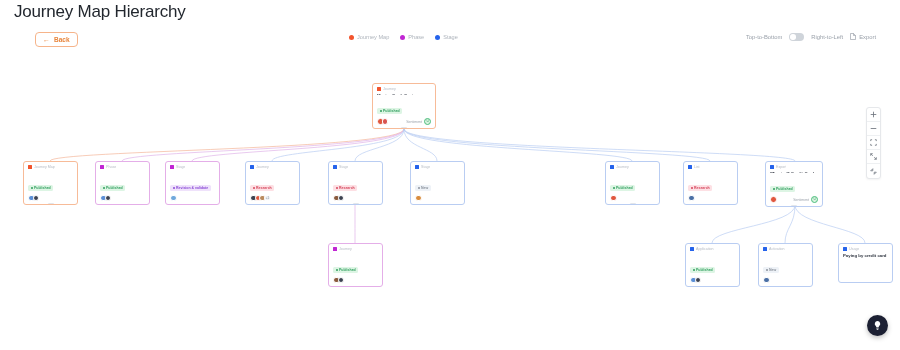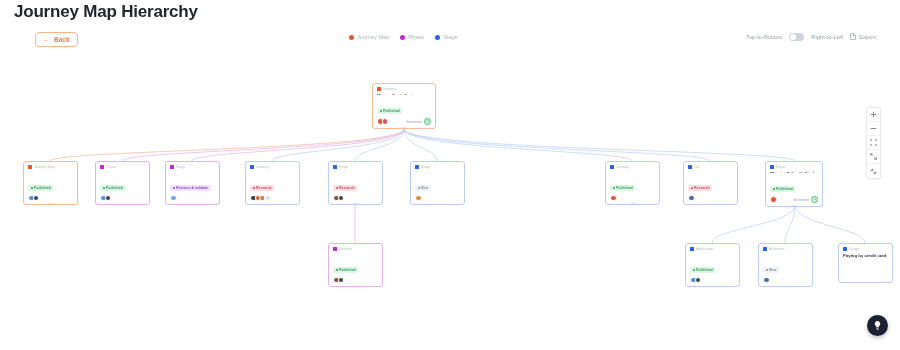--- a/index.html
+++ b/index.html
@@ -7,21 +7,21 @@
     width: 900px; height: 350px;
     background: #ffffff;
     font-family: "Liberation Sans", sans-serif;
     overflow: hidden;
   }
   #app { position: relative; width: 900px; height: 350px; background: #fff; }
 
   
   .page-title {
     position: absolute; left: 14px; top: 2px;
-    font-size: 17px; font-weight: bold; color: #22272e;
+    font-size: 17px; font-weight: normal; color: #22272e;
     letter-spacing: -0.2px;
   }
   .back-btn {
     position: absolute; left: 35px; top: 32px;
     display: flex; align-items: center; gap: 4px;
     height: 15px; padding: 0 7px;
     border: 1px solid #f6b48a; border-radius: 4px;
     background: #fff; color: #e8853c;
     font-size: 6.5px; font-weight: bold; cursor: pointer;
     white-space: nowrap;

